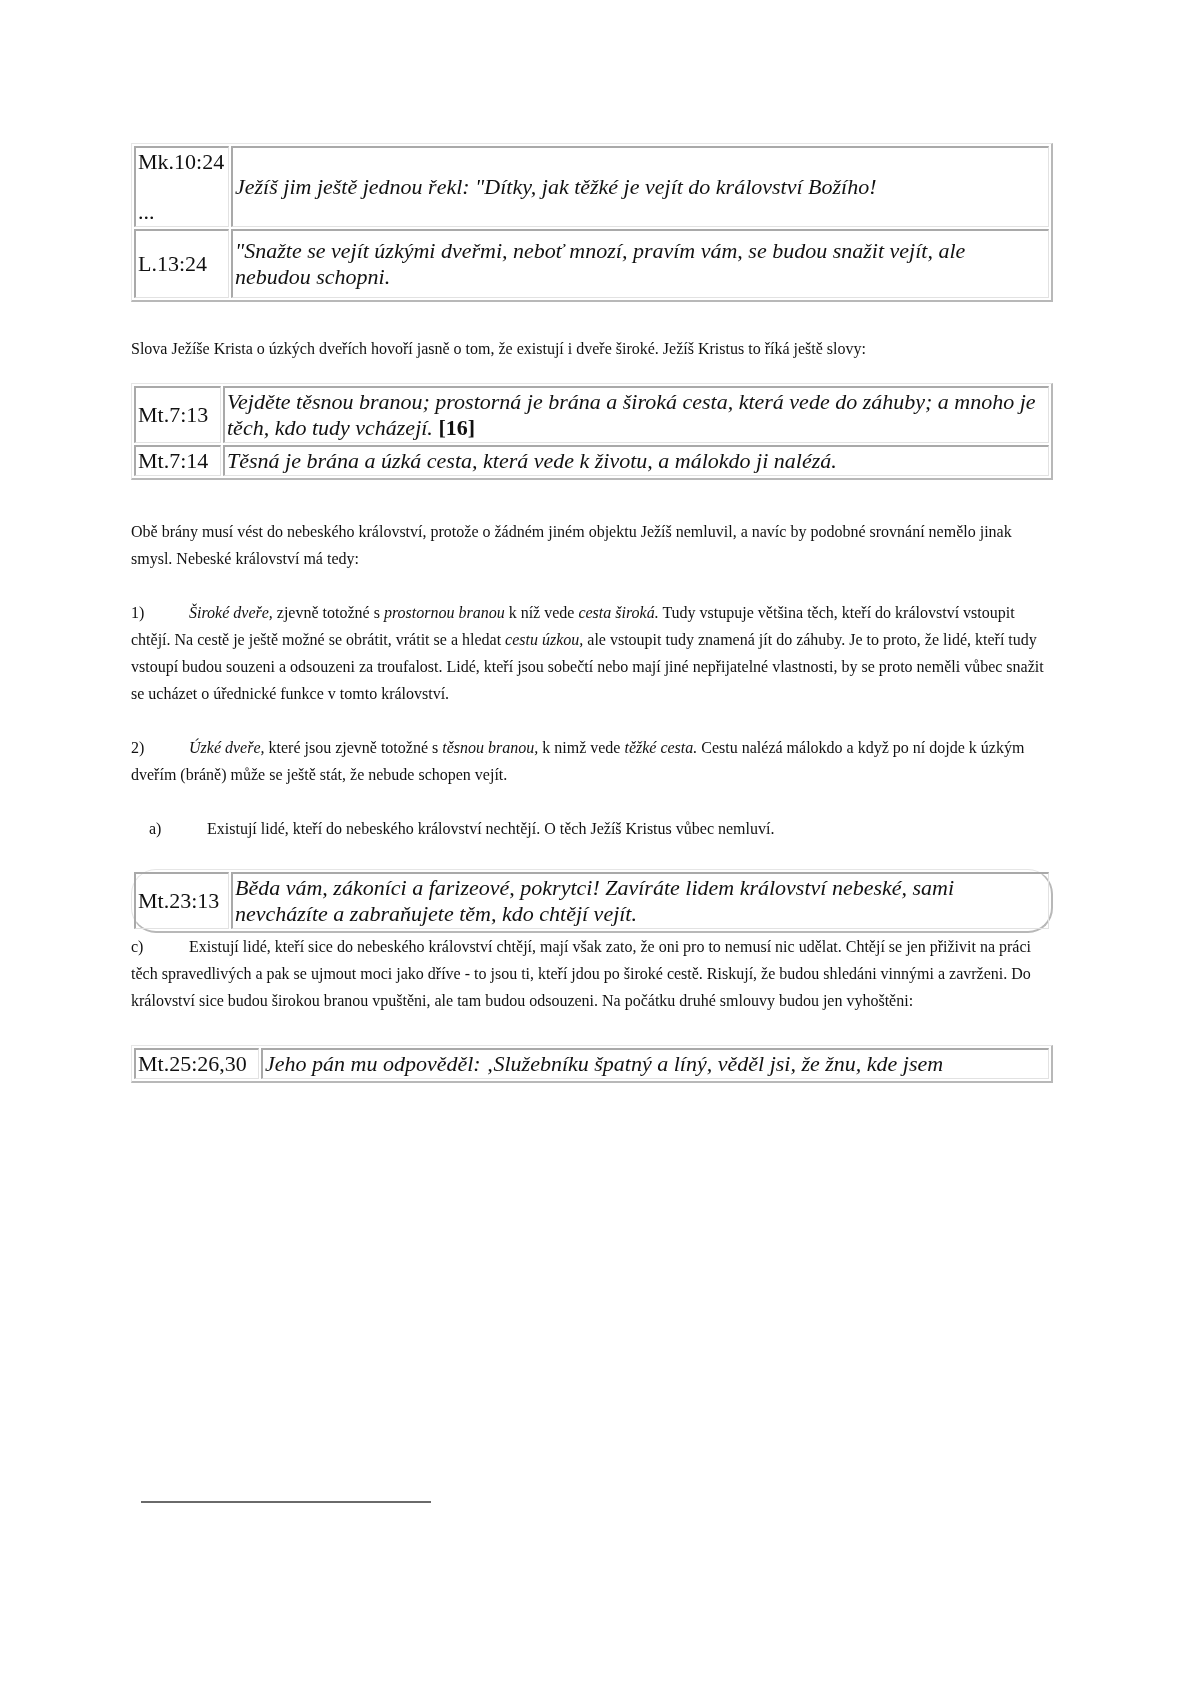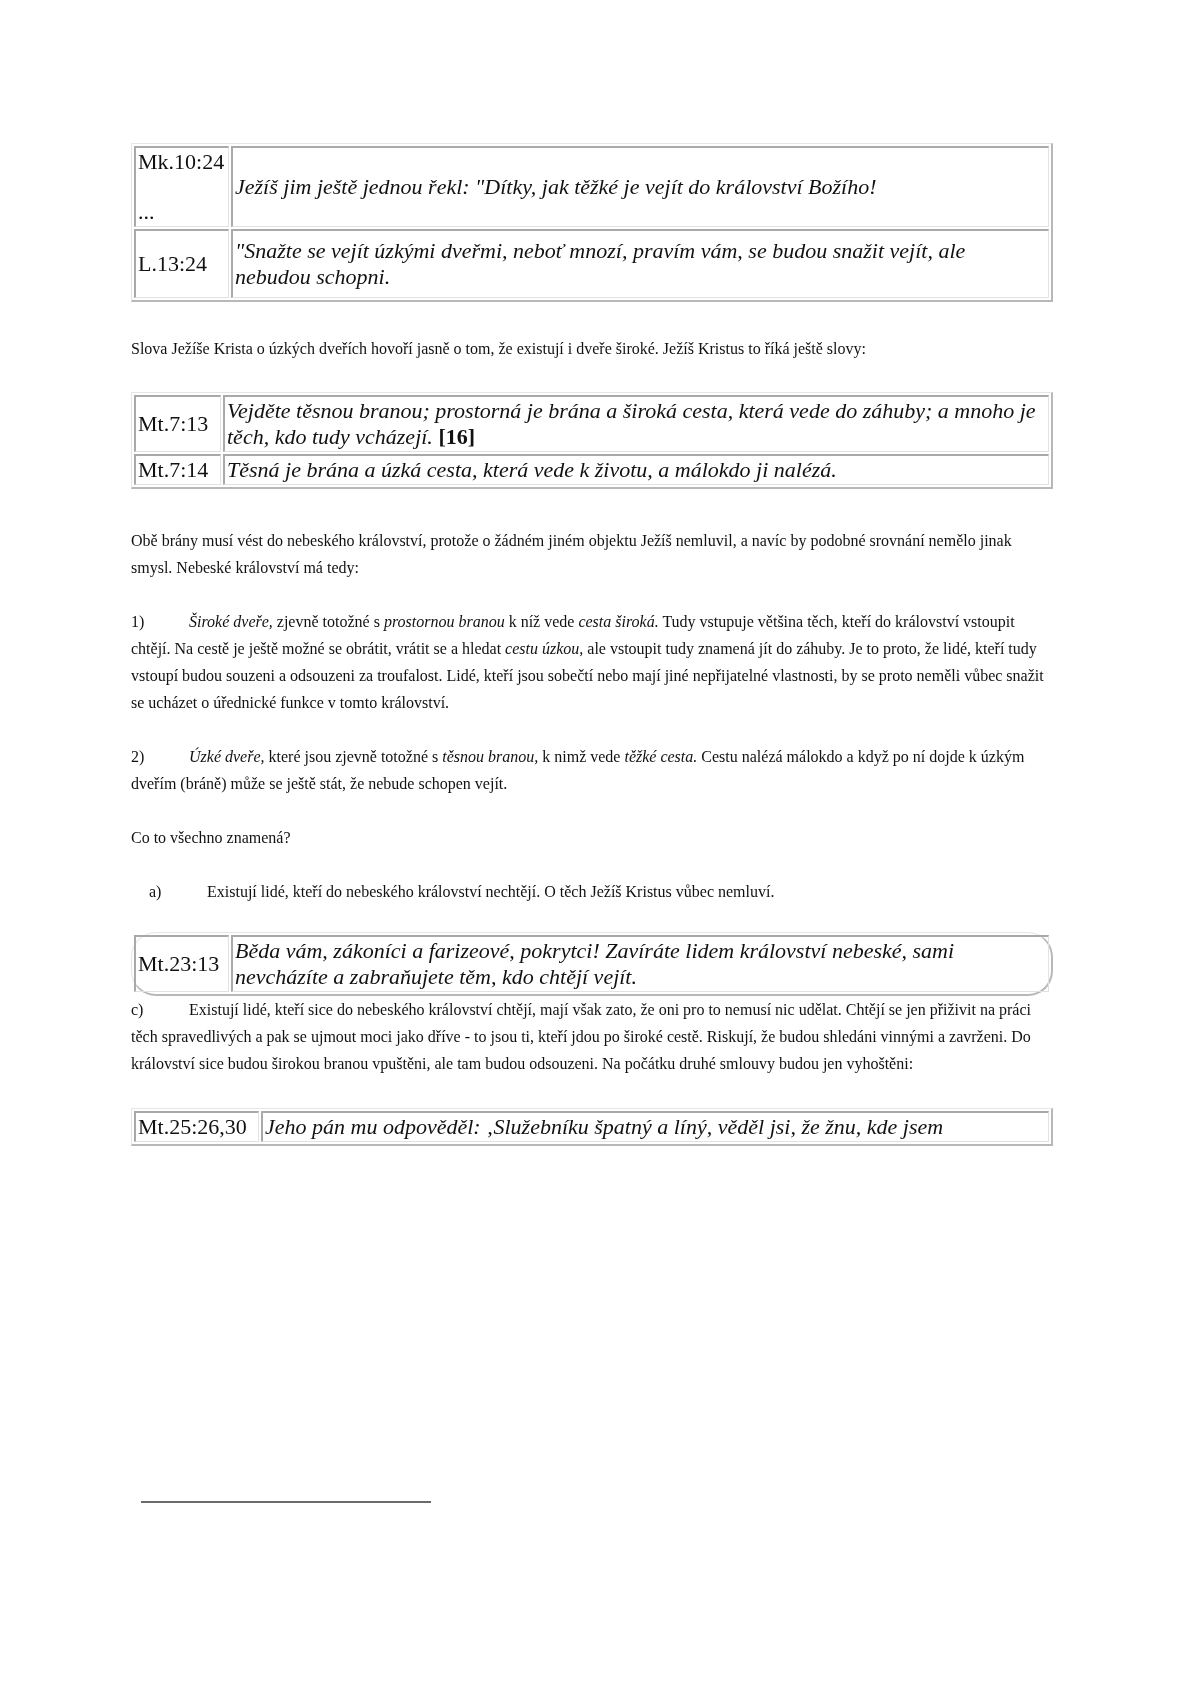--- a/index.html
+++ b/index.html
@@ -95,21 +95,21 @@
     </tr>
     <tr>
       <td class="ref" style="height:64px;">L.13:24</td>
       <td class="text">"Snažte se vejít úzkými dveřmi, neboť mnozí, pravím vám, se budou snažit vejít, ale nebudou schopni.</td>
     </tr>
   </tbody>
     </table>
 
   <p class="body" style="margin-top:33px;">Slova Ježíše Krista o úzkých dveřích hovoří jasně o tom, že existují i dveře široké. Ježíš Kristus to říká ještě slovy:</p>
 
-  <table class="verse-table" style="margin-top:30px;">
+  <table class="verse-table" style="margin-top:21px;">
     <tbody>
         <tr>
       <td class="ref" style="width:80px;">Mt.7:13</td>
       <td class="text"><span>Vejděte těsnou branou; prostorná je brána a široká cesta, která vede do záhuby; a mnoho je těch, kdo tudy vcházejí.</span><span class="normal"> [16]</span></td>
     </tr>
     <tr>
       <td class="ref">Mt.7:14</td>
       <td class="text">Těsná je brána a úzká cesta, která vede k životu, a málokdo ji nalézá.</td>
     </tr>
   </tbody>
@@ -118,21 +118,20 @@
   <p class="body" style="margin-top:38px;">Obě brány musí vést do nebeského království, protože o žádném jiném objektu Ježíš nemluvil, a navíc by podobné srovnání nemělo jinak smysl. Nebeské království má tedy:</p>
 
   <p class="body" style="margin-top:27px;">
     <span class="marker">1)</span><i>Široké dveře,</i><span> zjevně totožné s  </span><i>prostornou branou</i><span> k níž vede </span><i>cesta široká.</i><span> Tudy vstupuje většina těch, kteří do království vstoupit chtějí. Na cestě je ještě možné se obrátit, vrátit se a hledat </span><i>cestu úzkou,</i><span> ale vstoupit tudy znamená jít do záhuby. Je to proto, že lidé, kteří tudy vstoupí budou souzeni a odsouzeni za troufalost. Lidé, kteří jsou sobečtí nebo mají jiné nepřijatelné vlastnosti, by se proto neměli vůbec snažit se ucházet o úřednické funkce v tomto království.</span>
   </p>
 
   <p class="body" style="margin-top:27px;">
     <span class="marker">2)</span><i>Úzké dveře,</i><span> které jsou zjevně totožné s  </span><i>těsnou branou,</i><span> k nimž vede </span><i>těžké cesta.</i><span> Cestu nalézá málokdo a když po ní dojde k úzkým dveřím (bráně) může se ještě stát, že nebude schopen vejít.</span>
   </p>
 
-  <p class="body" style="margin-top:27px;">Co to všechno znamená?</p>
 
   <p class="body" style="margin-top:27px;margin-left:18px;">
     <span class="marker">a)</span><span>Existují lidé, kteří do nebeského království nechtějí. O těch Ježíš Kristus vůbec nemluví.</span>
   </p>
 
 
   <table class="verse-table" style="margin-top:27px;border-radius:25px;">
     <tbody>
         <tr>
       <td class="ref" style="width:88px;">Mt.23:13</td>

